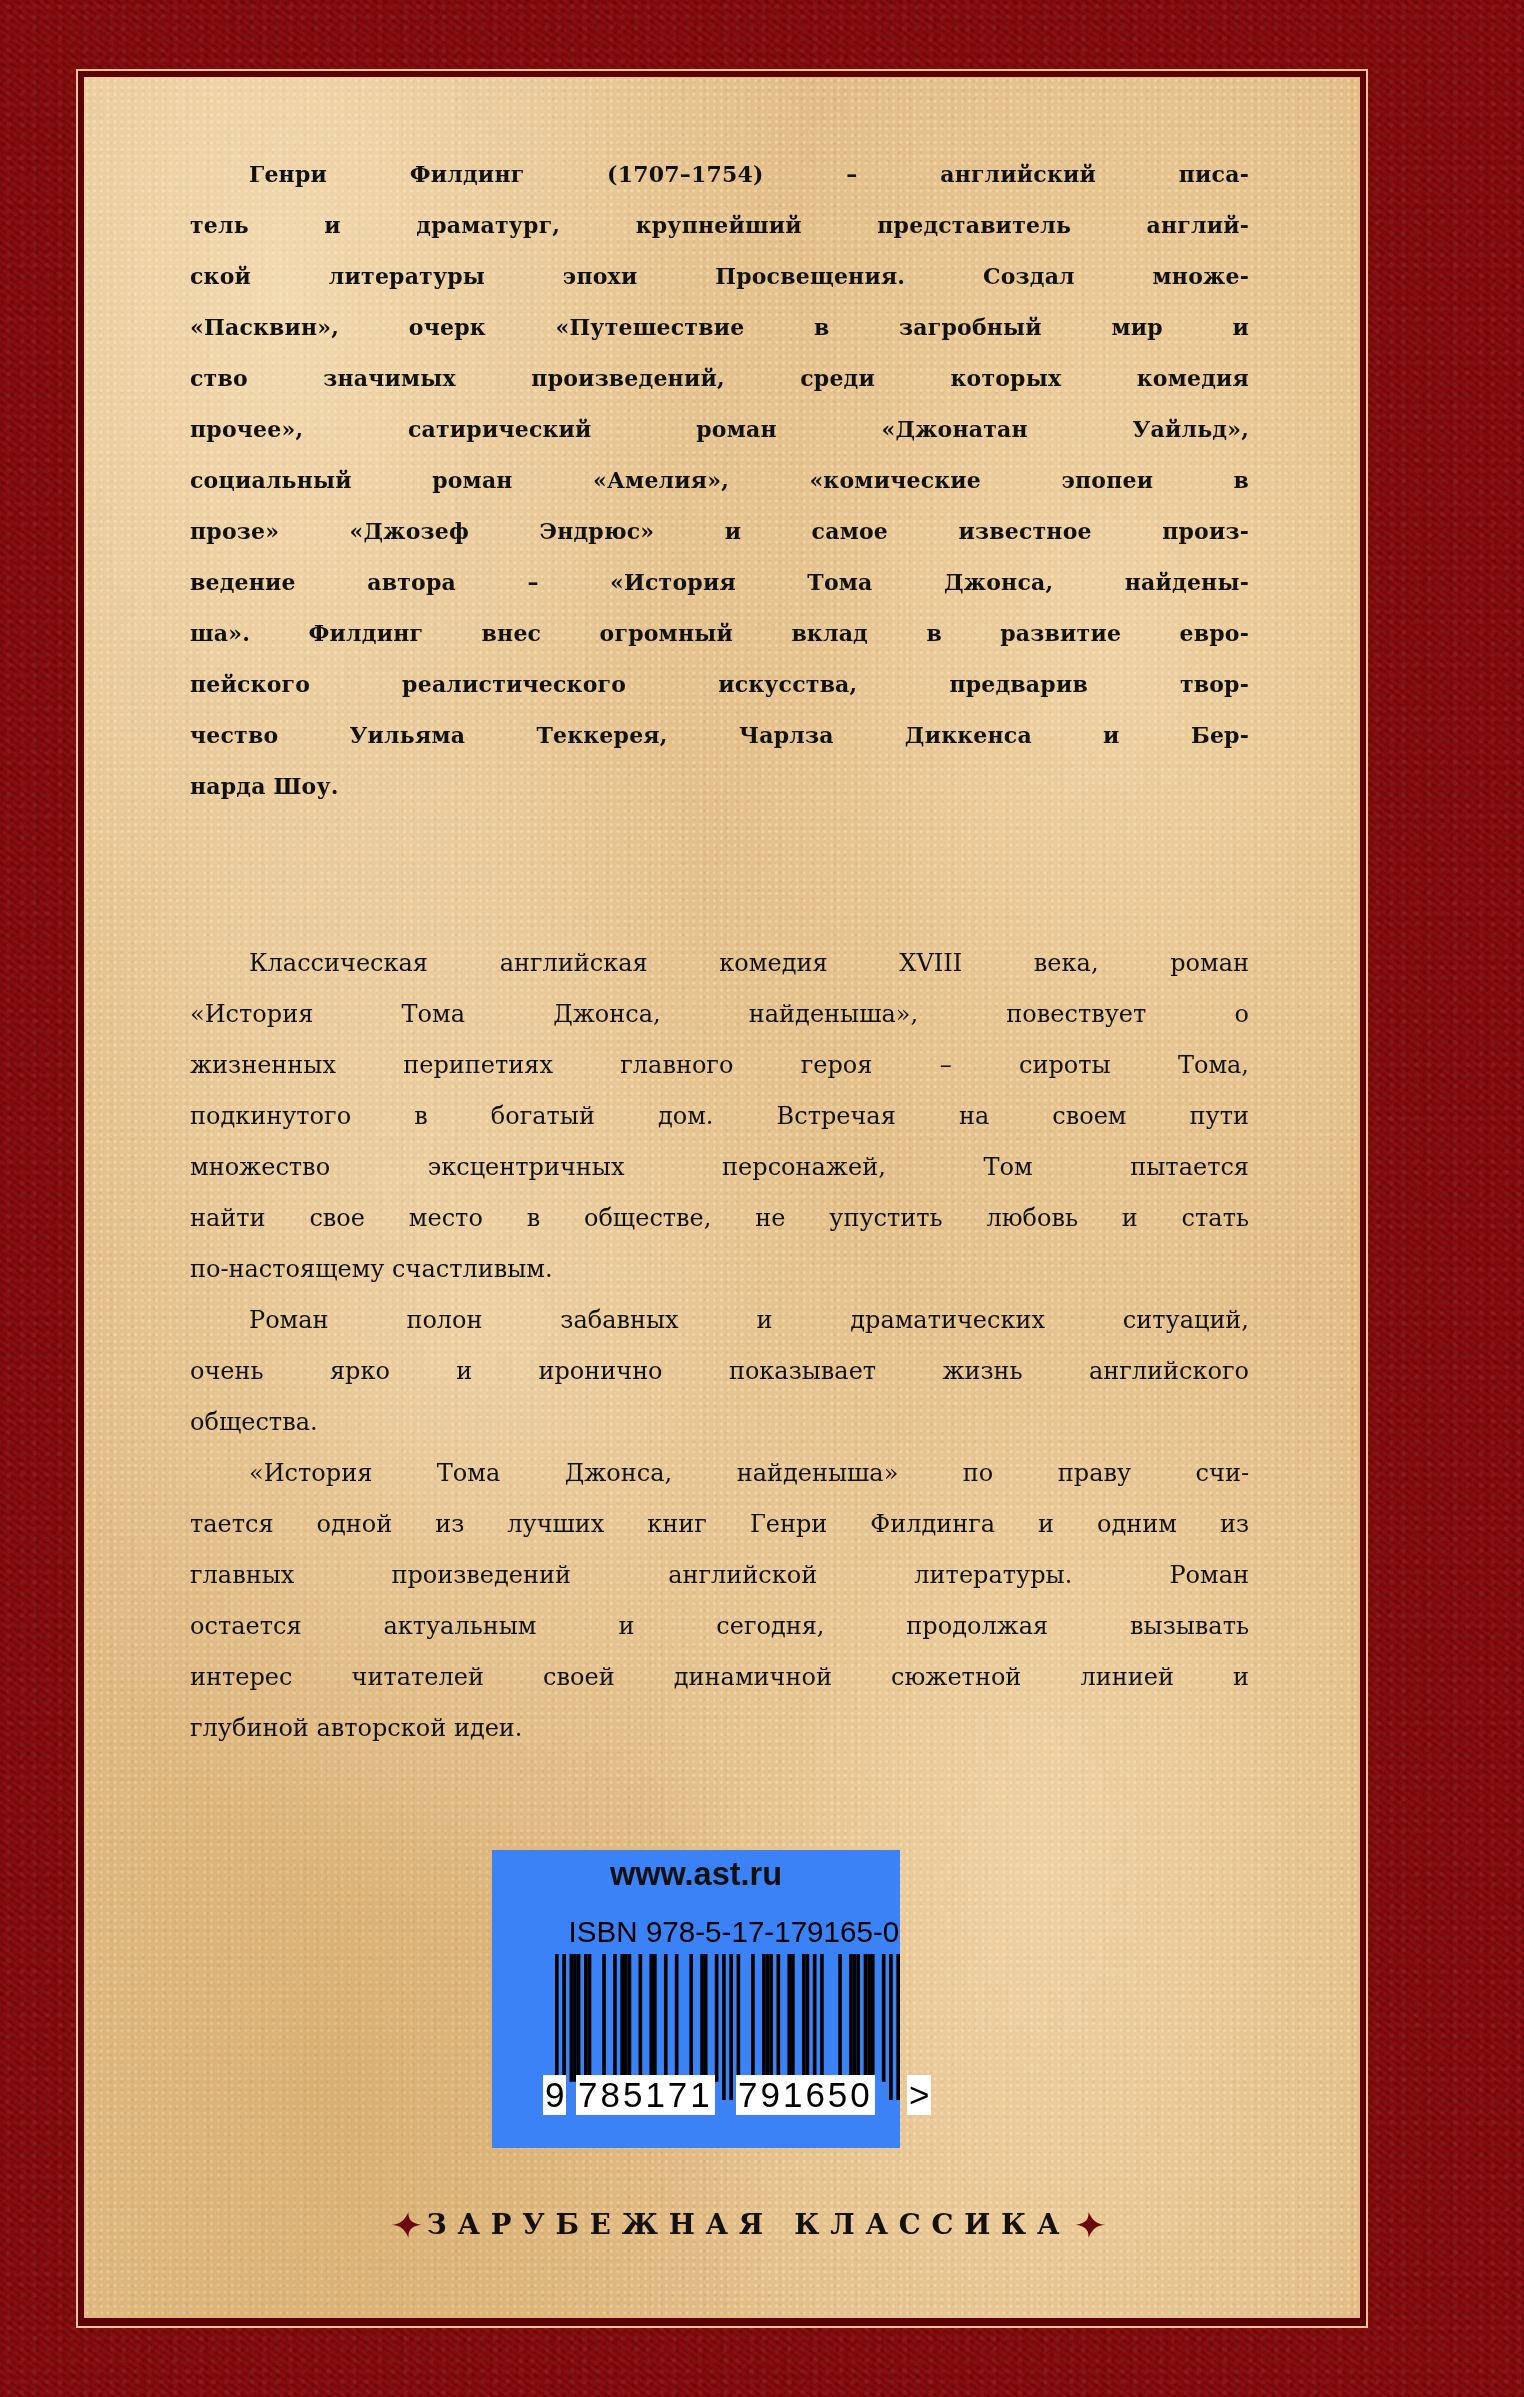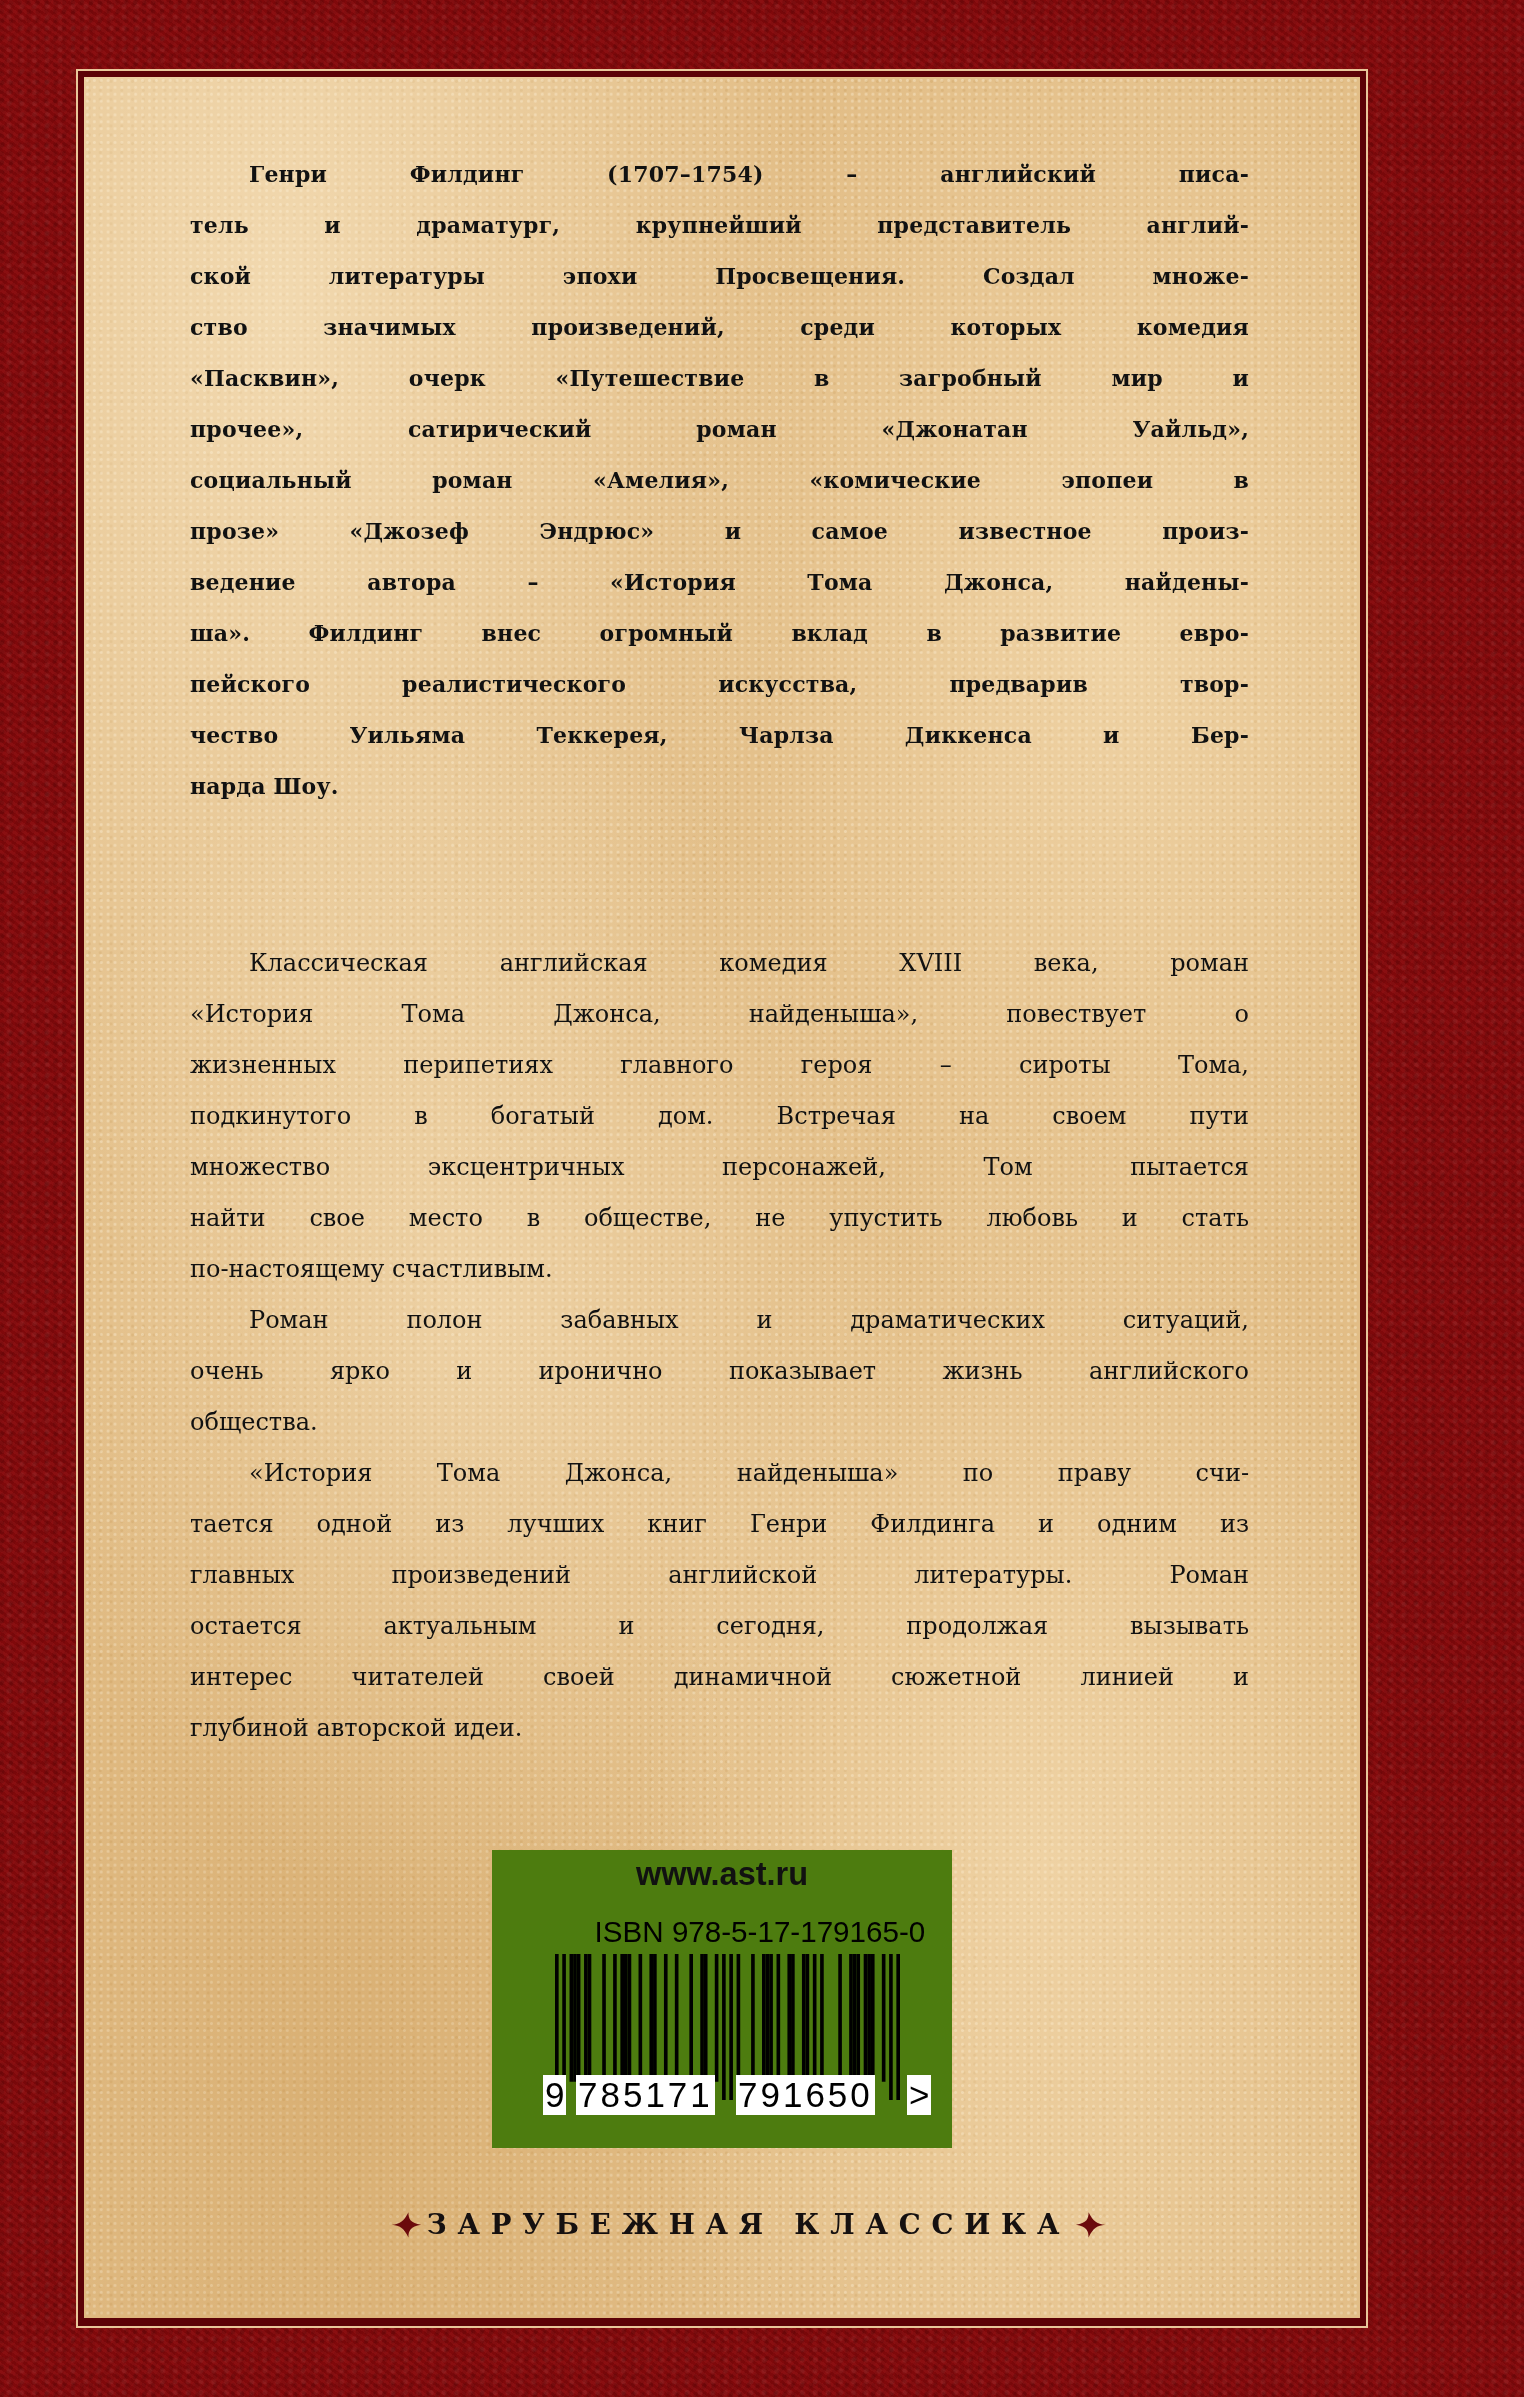--- a/index.html
+++ b/index.html
@@ -42,22 +42,22 @@
   .line {
     display: block; height: 51px; line-height: 51px;
     white-space: nowrap; text-align: justify; text-align-last: justify;
     overflow: visible;
   }
   .line.last { text-align-last: left; }
   .line.indent { padding-left: 59px; }
   .bio { top: 149px; font-weight: bold; font-size: 22px; letter-spacing: 0.2px; }
   .desc { top: 938px; font-size: 24px; }
   .barcode-box {
-    position: absolute; left: 492px; top: 1850px; width: 460px; height: 298px;
-    background: #4d7c0f;
+    position: absolute; left: 492px; top: 1850px; width: 408px; height: 298px;
+    background: #3b82f6;
     font-family: "Liberation Sans", "DejaVu Sans", sans-serif;
   }
   .site {
     position: absolute; left: 0; top: 5.9px; width: 100%; text-align: center;
     font-size: 32.5px; font-weight: bold; color: #111;
   }
   .isbn {
     position: absolute; left: 0; top: 65px; width: 100%; text-align: center;
     font-size: 29.6px; color: #000; padding-left: 3.9px; box-sizing: border-box; margin-left: 36px;
   }
@@ -84,22 +84,22 @@
 <body>
 
 <div class="frame-dark"></div>
 <div class="frame-line"></div>
 <div class="parchment"></div>
 
 <div class="text-col bio">
   <span class="line indent">Генри Филдинг (1707–1754) – английский писа-</span>
   <span class="line">тель и драматург, крупнейший представитель англий-</span>
   <span class="line">ской литературы эпохи Просвещения. Создал множе-</span>
+  <span class="line">«Пасквин», очерк «Путешествие в загробный мир и</span>
   <span class="line">ство значимых произведений, среди которых комедия</span>
-  <span class="line">«Пасквин», очерк «Путешествие в загробный мир и</span>
   <span class="line">прочее», сатирический роман «Джонатан Уайльд»,</span>
   <span class="line">социальный роман «Амелия», «комические эпопеи в</span>
   <span class="line">прозе» «Джозеф Эндрюс» и самое известное произ-</span>
   <span class="line">ведение автора – «История Тома Джонса, найдены-</span>
   <span class="line">ша». Филдинг внес огромный вклад в развитие евро-</span>
   <span class="line">пейского реалистического искусства, предварив твор-</span>
   <span class="line">чество Уильяма Теккерея, Чарлза Диккенса и Бер-</span>
   <span class="line last">нарда Шоу.</span>
 </div>
 

